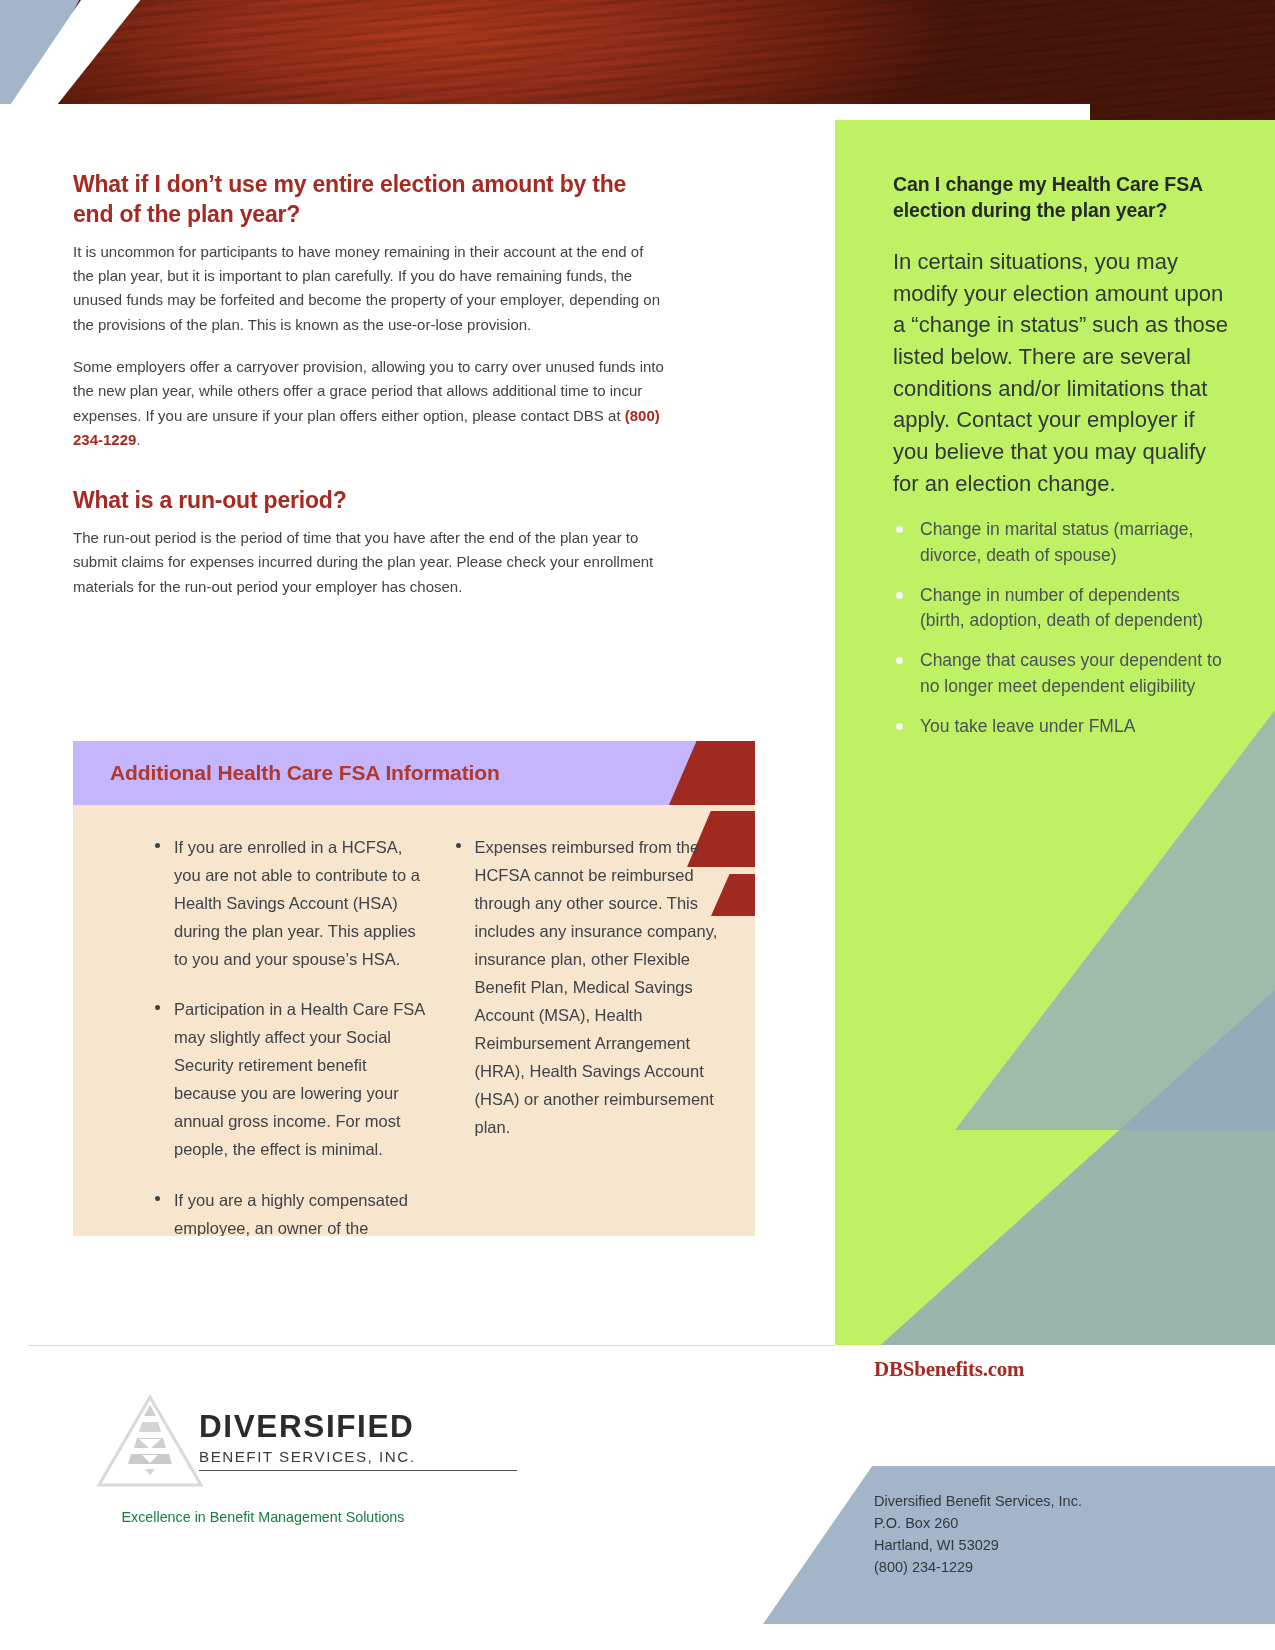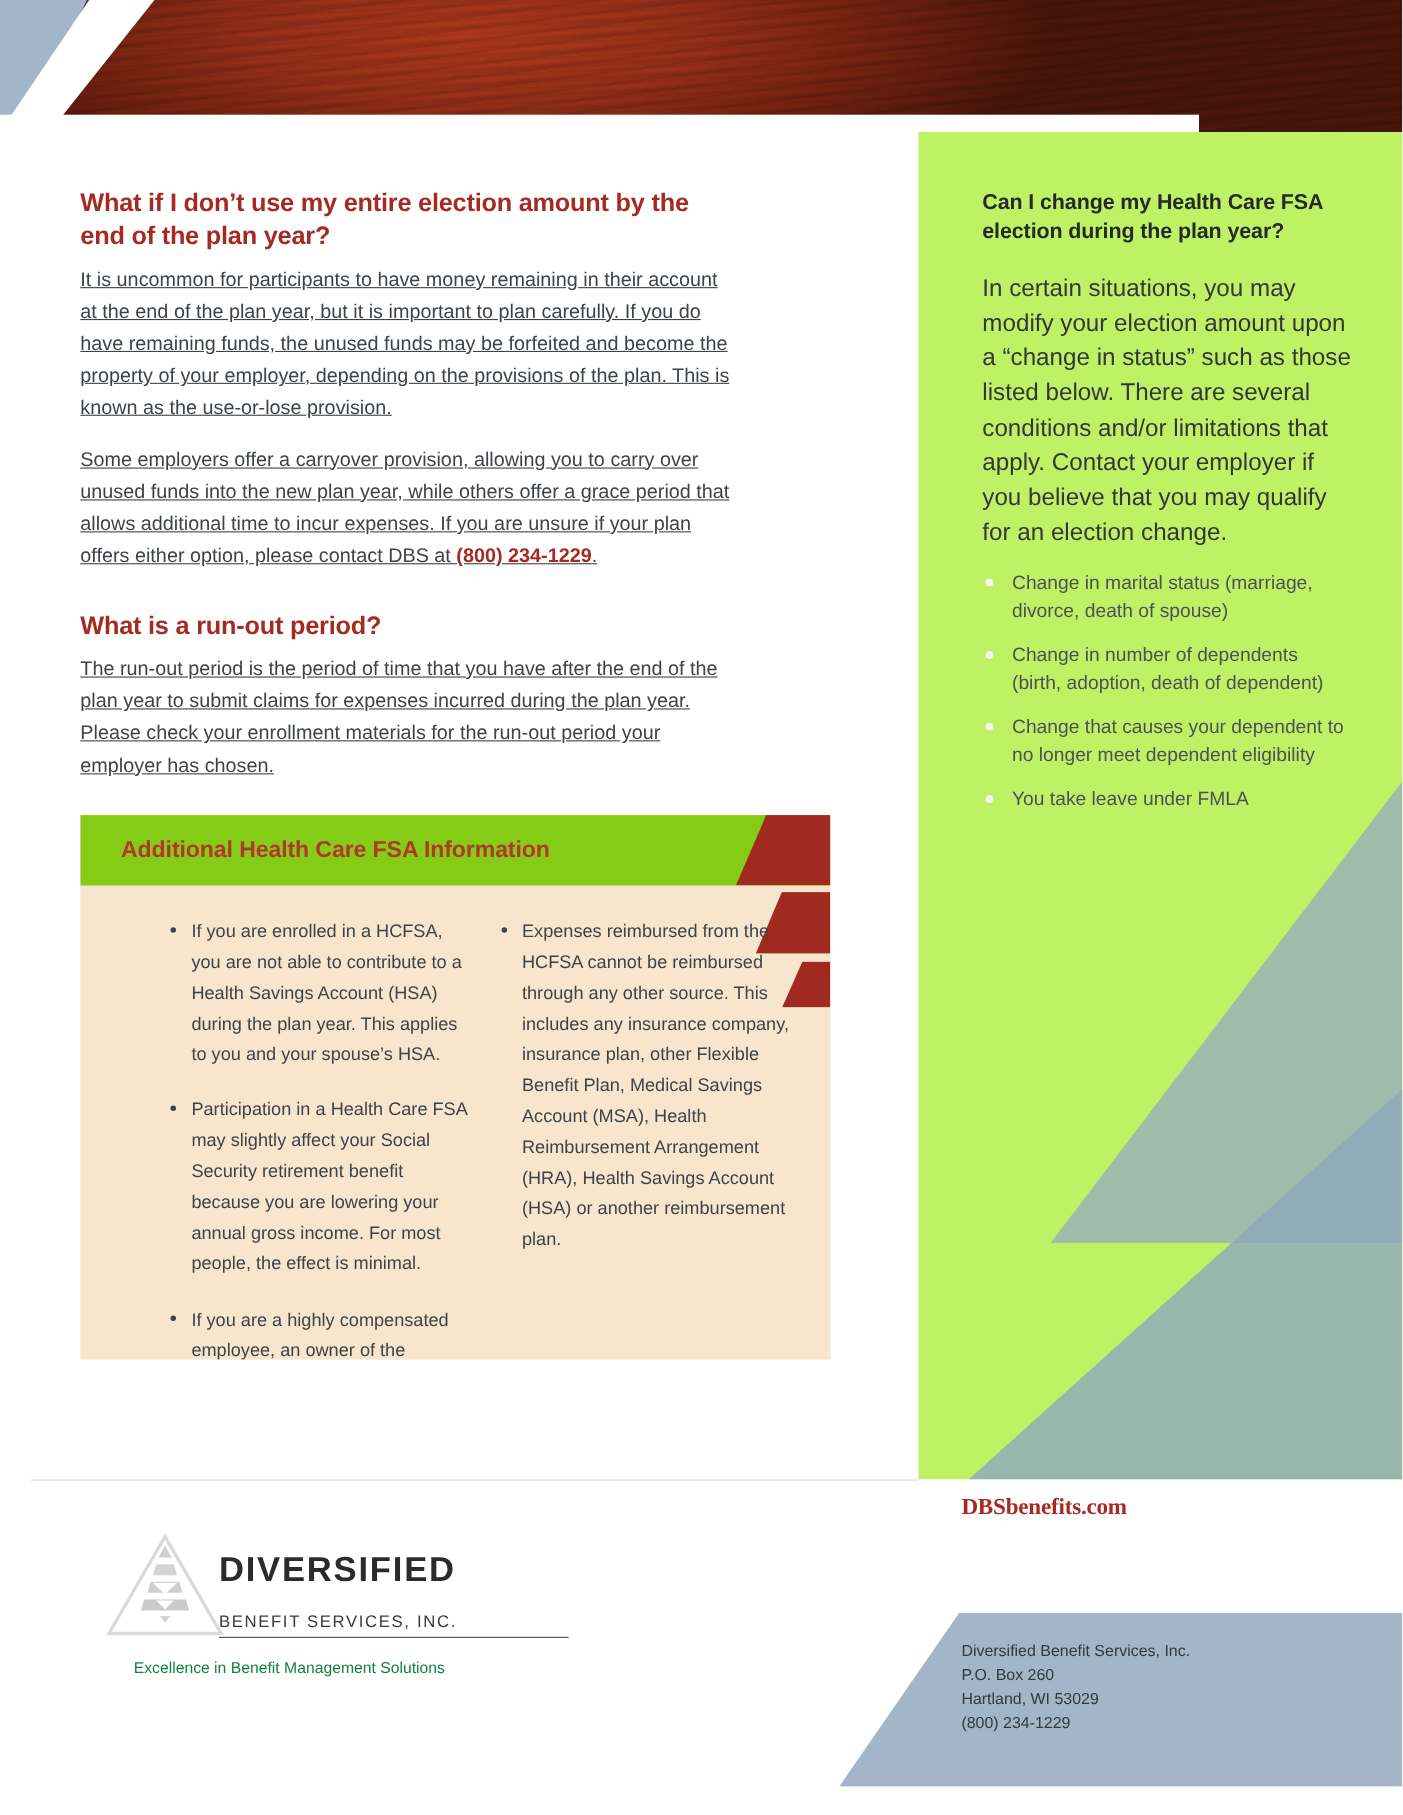--- a/index.html
+++ b/index.html
@@ -156,47 +156,46 @@
     font-size: 23px;
     font-weight: bold;
     line-height: 1.3;
     margin: 0 0 10px 0;
     letter-spacing: -0.2px;
   }
   .q-heading.second {
     margin-top: 34px;
   }
   .body-para {
-    font-size: 18px;
+    font-size: 15px;
     line-height: 1.62;
     color: #3e4347;
     margin: 0 0 18px 0;
     max-width: 670px;
-    text-decoration: underline;
   }
   .body-para:last-child { margin-bottom: 0; }
   .phone-strong {
     color: #a42a22;
     font-weight: bold;
   }
 
   
   .callout {
     position: absolute;
     top: 741px;
     left: 73px;
     width: 682px;
     height: 495px;
     background: #f7e6cd;
     overflow: hidden;
   }
   .callout-head {
     position: relative;
     height: 64px;
-    background: #84cc16;
+    background: #c4b5fd;
   }
   .callout-head h2 {
     margin: 0;
     padding: 20px 0 0 37px;
     font-size: 21px;
     font-weight: bold;
     color: #b1382a;
     letter-spacing: -0.1px;
   }
   .chev {
@@ -317,21 +316,21 @@
     letter-spacing: 1.6px;
     color: #2b2b2b;
     line-height: 1;
     position: relative;
     display: inline-block;
   }
   .logo-sub {
     font-size: 15.2px;
     letter-spacing: 1.5px;
     color: #3a3a3a;
-    margin-top: 23px;
+    margin-top: 5px;
     padding-bottom: 5px;
     border-bottom: 1.4px solid #4a4a4a;
     width: 318px;
     box-sizing: border-box;
   }
   .logo-tag {
     position: absolute;
     left: 48px;
     top: 1509px;
     width: 430px;

